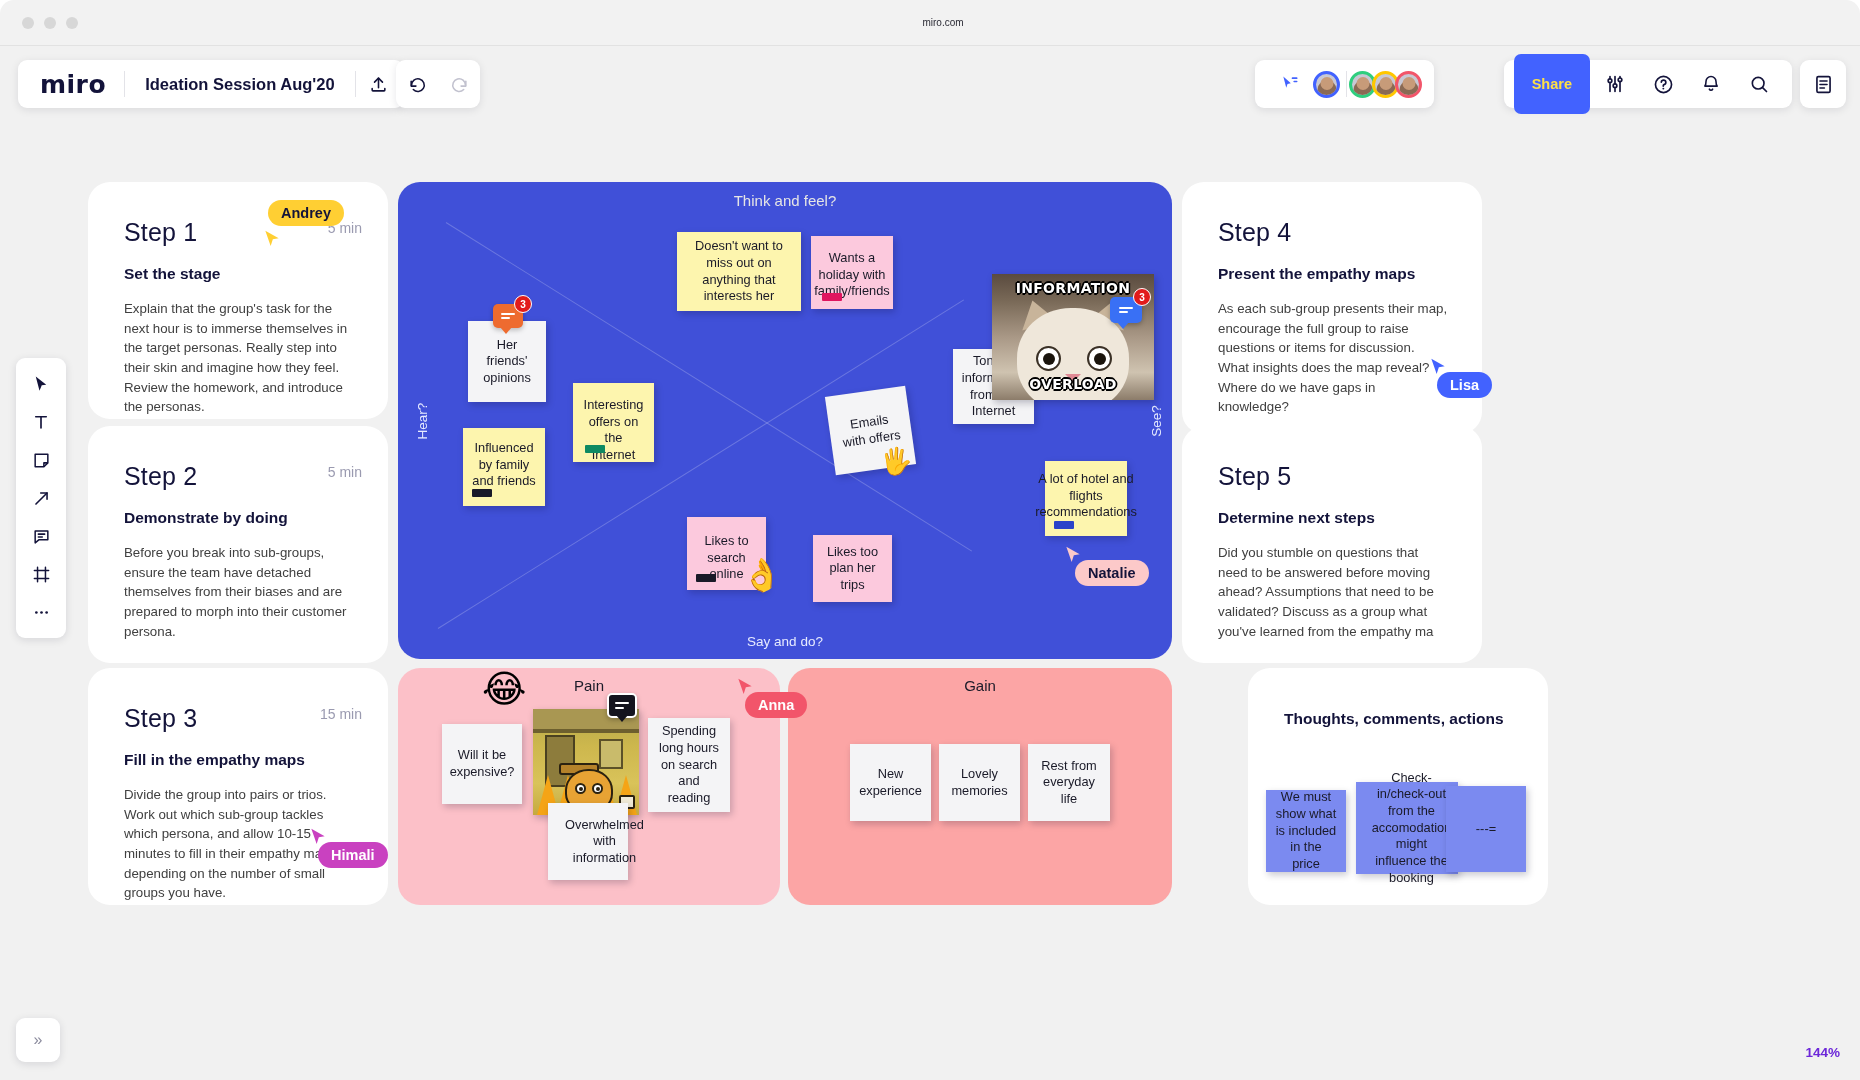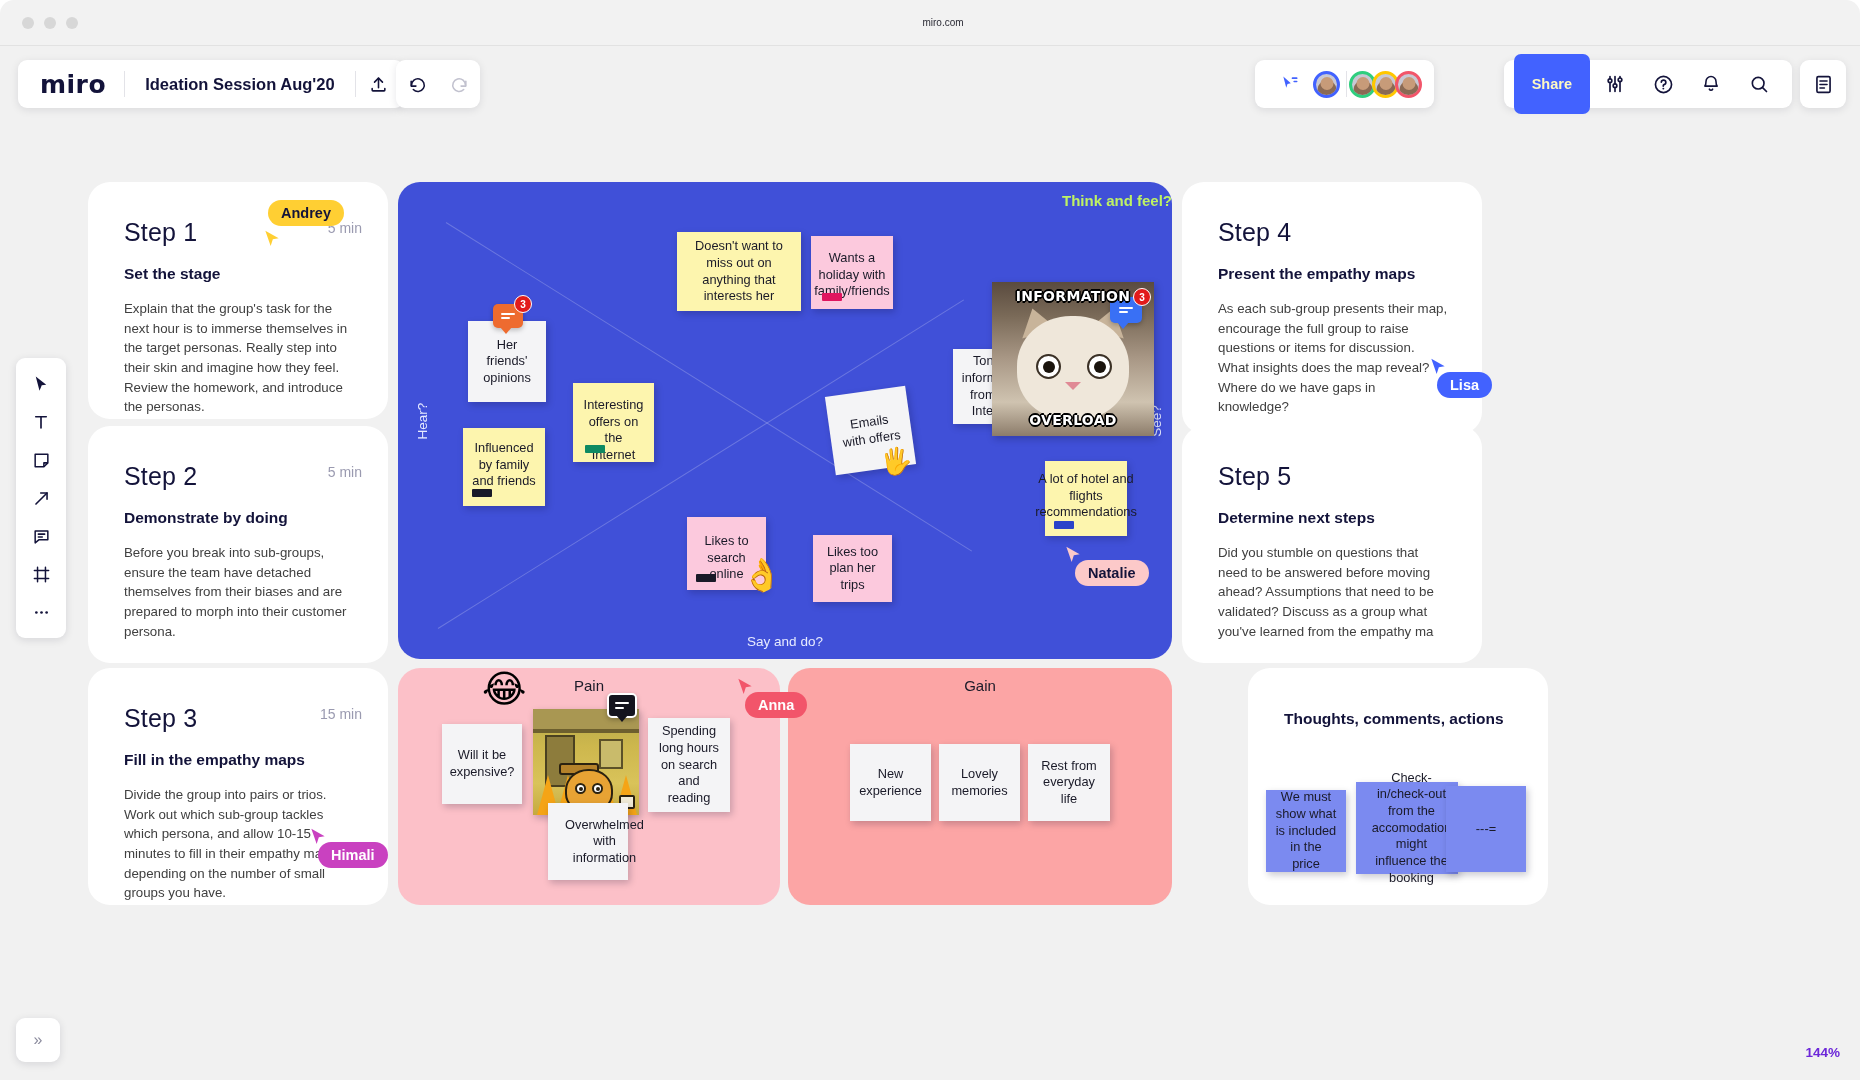--- a/index.html
+++ b/index.html
@@ -66,21 +66,21 @@
     content:""; position:absolute; left:50%; top:16%; transform:translateX(-50%);
     width:13px; height:13px; border-radius:50%; background:#c79b79; z-index:2;
   }
   .avatar.a1 { border-color:#4262ff; margin-left:0; }
   .avatar.a2 { border-color:#2fce7e; }
   .avatar.a3 { border-color:#ffc700; }
   .avatar.a4 { border-color:#f2556a; }
 
   #toolbar-actions { right:68px; top:14px; padding:0 10px; gap:2px; }
   #share-button {
-    background:#4262ff; color:#fef9c3; font-size:14.5px; font-weight:700;
+    background:#4262ff; color:#fde047; font-size:14.5px; font-weight:700;
     border-radius:7px; padding:22px 18px; border:none; cursor:pointer;
     font-family:"Liberation Sans", sans-serif;
   }
   #toolbar-notes { right:14px; top:14px; width:46px; justify-content:center; }
 
   
   #tool-palette {
     position:absolute; left:16px; top:312px; width:50px;
     background:#fff; border-radius:9px; box-shadow:0 2px 8px rgba(20,20,43,.12);
     padding:8px 0; display:flex; flex-direction:column; align-items:center; gap:2px;
@@ -120,22 +120,22 @@
   #card-thoughts { left:1248px; top:622px; width:300px; height:237px; }
   #card-thoughts .subtitle { margin-top:0; font-size:15.5px; }
   #card-thoughts .inner { padding-top:42px; }
 
   
   #empathy-map {
     position:absolute; left:398px; top:136px; width:774px; height:477px;
     background:#4050d8; border-radius:22px; overflow:hidden;
   }
   #empathy-map .map-title {
-    position:absolute; left:0; top:10px; width:100%; text-align:right;
-    color:#bef264; font-size:15px;font-weight:bold;
+    position:absolute; left:0; top:10px; width:100%; text-align:center;
+    color:#e5e5e5; font-size:15px;
   }
   #empathy-map .map-bottom {
     position:absolute; left:0; bottom:10px; width:100%; text-align:center;
     color:#e7ebff; font-size:13.5px;
   }
   #empathy-map .map-left {
     position:absolute; left:6px; top:50%; transform:translateY(-50%) rotate(-90deg);
     color:#e7ebff; font-size:13.5px; white-space:nowrap;
   }
   #empathy-map .map-right {
@@ -182,21 +182,21 @@
     width:18px; height:18px; border-radius:50%; font-size:10px; font-weight:700;
     display:flex; align-items:center; justify-content:center; border:1.5px solid #fff;
   }
   .bubble.orange { background:#ee6b2f; color:#ee6b2f; }
   .bubble.blue   { background:#3970f5; color:#3970f5; }
   .bubble.black  { background:#14141e; color:#14141e; border:2px solid #fff; }
 
   
   .meme { position:absolute; overflow:hidden; box-shadow:2px 3px 7px rgba(10,10,40,.25); }
   #meme-cat {
-    left:992px; top:236px; width:162px; height:154px;
+    left:992px; top:228px; width:162px; height:126px;
     background:linear-gradient(180deg,#5a4b3f 0%,#7a6a58 22%,#a99886 50%,#cfc3b0 78%,#8c7c6a 100%);
   }
   #meme-cat .catface {
     position:absolute; left:50%; top:34px; transform:translateX(-50%);
     width:112px; height:104px; border-radius:48% 48% 46% 46%;
     background:#efe7da;
     box-shadow: inset 0 0 0 0 #fff;
   }
   #meme-cat .ear { position:absolute; width:0;height:0;border-left:18px solid transparent;border-right:18px solid transparent;border-bottom:26px solid #c8b49a; top:26px;}
   #meme-cat .ear.l { left:26px; transform:rotate(-16deg); }

